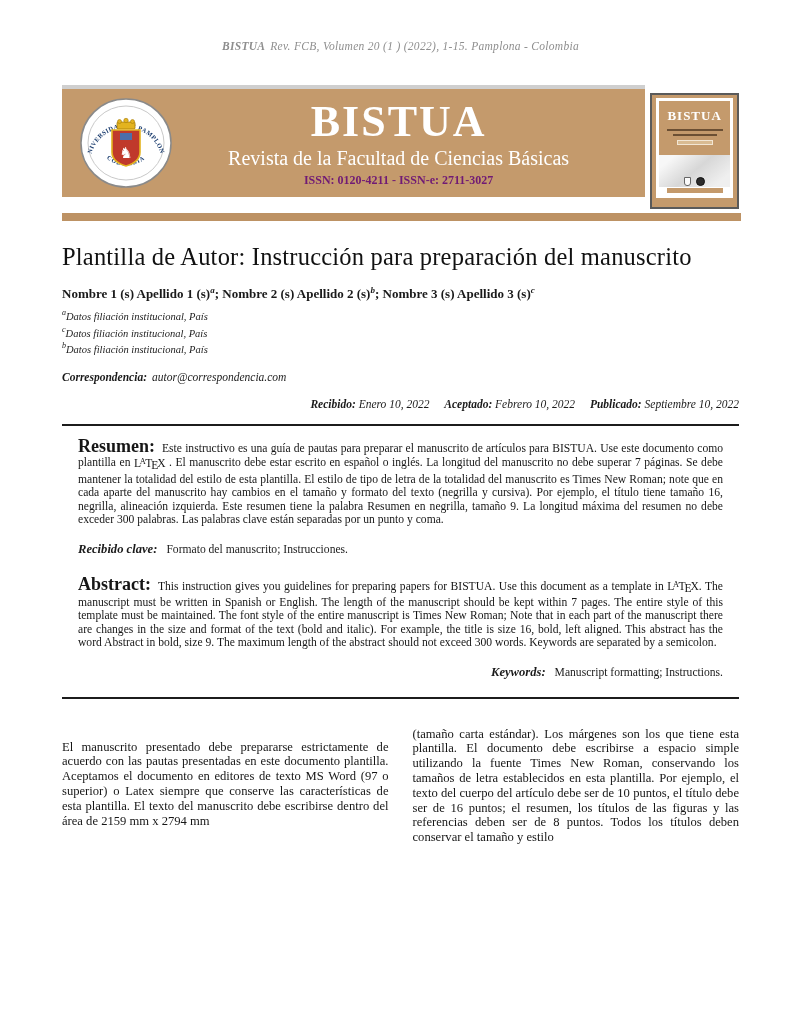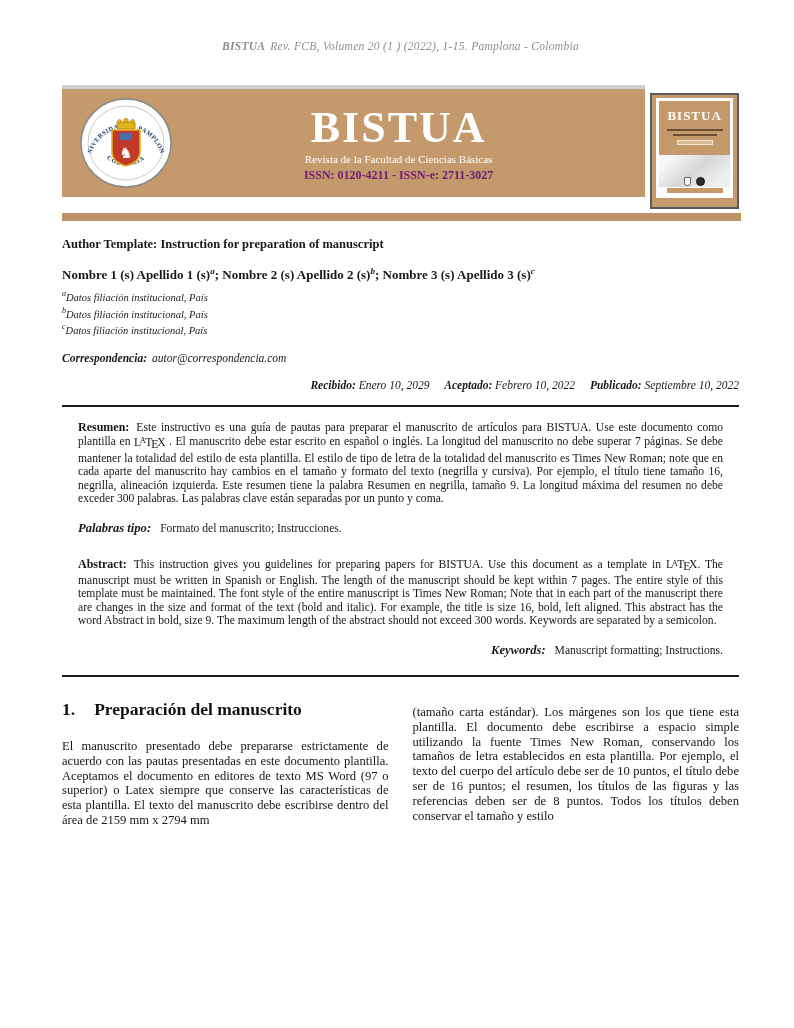--- a/index.html
+++ b/index.html
@@ -23,21 +23,21 @@
   .banner-main {
     width: 585px; height: 112px; background: #c49a6c;
     border-top: 4px solid #cfcfcf; display: flex; align-items: center;
   }
   .crest-wrap { width: 128px; display: flex; justify-content: center; }
   .banner-text { flex: 1; text-align: center; padding-right: 38px; padding-top: 2px; }
   .banner-title {
     color: #fff; font-size: 44px; line-height: 1.0; font-weight: bold;
     letter-spacing: 2px; font-family: "Liberation Serif", serif;
   }
-  .banner-subtitle { color: #fff; font-size: 11px; margin-top: 3px; }
+  .banner-subtitle { color: #fff; font-size: 20px; margin-top: 3px; }
   .banner-issn { color: #701a75; font-size: 12px; font-weight: bold; margin-top: 3px; }
 
   .banner-side {
     width: 89px; height: 116px; margin-left: 5px; margin-top: 8px;
     background: #c49a6c; border: 2px solid #5a5a5a; padding-top: 3px;
   }
   .cover { width: 77px; height: 100px; background: #fff; margin: 0 auto; padding: 3px; }
   .cover-top { background: #c49a6c; height: 54px; text-align: center; overflow: hidden; }
   .cover-title {
     color: #fff; font-size: 13px; font-weight: bold; letter-spacing: 1px;
@@ -72,21 +72,21 @@
   .correspondence .c-value { margin-left: 5px; }
   .dates-line { margin-top: 15px; text-align: right; font-size: 11.5px; font-style: italic; }
   .dates-line .d-group { margin-left: 12px; white-space: nowrap; }
   .dates-line .d-label { font-weight: bold; font-style: italic; }
 
   .rule-dark { border: none; border-top: 2px solid #1c1c1c; margin-top: 14px; }
 
   
   .abstract-area { padding: 14px 16px 0 16px; }
   .abs-par { font-size: 11.6px; line-height: 13.5px; text-align: justify; color: #161616; }
-  .abs-label { font-weight: bold; font-size: 12px; padding-right: 7px; }
+  .abs-label { font-weight: bold; font-size: 18px; padding-right: 7px; }
   .kw-line { margin-top: 15px; font-size: 11.6px; }
   .kw-label { font-weight: bold; font-style: italic; font-size: 12.6px; padding-right: 9px; }
   .abs-par.second { margin-top: 21px; }
   .kw-line.second { margin-top: 15px; text-align: right; }
   .rule-dark.after-abs { margin-top: 17px; }
 
   
   .latex-logo .lx-a { font-size: 0.72em; vertical-align: 0.27em; margin-left: -0.16em; margin-right: -0.06em; }
   .latex-logo .lx-e { vertical-align: -0.22em; margin-left: -0.1em; margin-right: -0.1em; }
 
@@ -166,63 +166,60 @@
               <div class="mini-shield"></div>
               <div class="mini-circle"></div>
             </div>
           </div>
           <div class="cover-foot"></div>
         </div>
       </div>
     </div>
     <div class="banner-strip"></div>
 
-    <div class="article-subtitle">Author Template: Instruction for preparation of manuscript</div>
+    <h1 class="article-title">Plantilla de Autor: Instrucción para preparación del manuscrito</h1>
 
     <div class="authors-line">Nombre 1 (s) Apellido 1 (s)<sup>a</sup>; Nombre 2 (s) Apellido 2 (s)<sup>b</sup>; Nombre 3 (s) Apellido 3 (s)<sup>c</sup></div>
 
     <div class="affiliations">
       <div class="affil"><sup>a</sup><span>Datos filiación institucional, País</span></div>
+      <div class="affil"><sup>c</sup><span>Datos filiación institucional, País</span></div>
       <div class="affil"><sup>b</sup><span>Datos filiación institucional, País</span></div>
-      <div class="affil"><sup>c</sup><span>Datos filiación institucional, País</span></div>
     </div>
 
     <div class="correspondence">
       <span class="c-label">Correspondencia:</span><span class="c-value">autor@correspondencia.com</span>
     </div>
 
     <div class="dates-line">
-      <span class="d-group"><span class="d-label">Recibido:</span> <span>Enero 10, 2029</span></span>
+      <span class="d-group"><span class="d-label">Recibido:</span> <span>Enero 10, 2022</span></span>
       <span class="d-group"><span class="d-label">Aceptado:</span> <span>Febrero 10, 2022</span></span>
       <span class="d-group"><span class="d-label">Publicado:</span> <span>Septiembre 10, 2022</span></span>
     </div>
 
     <hr class="rule-dark">
 
     <div class="abstract-area">
       <p class="abs-par"><span class="abs-label">Resumen:</span><span>Este instructivo es una guía de pautas para preparar el manuscrito de artículos para BISTUA. Use este documento como plantilla en <span class="latex-logo"><span>L</span><span class="lx-a">A</span><span>T</span><span class="lx-e">E</span><span>X</span></span> . El manuscrito debe estar escrito en español o inglés. La longitud del manuscrito no debe superar 7 páginas. Se debe mantener la totalidad del estilo de esta plantilla. El estilo de tipo de letra de la totalidad del manuscrito es Times New Roman; note que en cada aparte del manuscrito hay cambios en el tamaño y formato del texto (negrilla y cursiva). Por ejemplo, el título tiene tamaño 16, negrilla, alineación izquierda. Este resumen tiene la palabra Resumen en negrilla, tamaño 9. La longitud máxima del resumen no debe exceder 300 palabras. Las palabras clave están separadas por un punto y coma.</span></p>
 
       <div class="kw-line">
-        <span class="kw-label">Palabras tipo:</span><span>Formato del manuscrito; Instrucciones.</span>
+        <span class="kw-label">Recibido clave:</span><span>Formato del manuscrito; Instrucciones.</span>
       </div>
 
       <p class="abs-par second"><span class="abs-label">Abstract:</span><span>This instruction gives you guidelines for preparing papers for BISTUA. Use this document as a template in <span class="latex-logo"><span>L</span><span class="lx-a">A</span><span>T</span><span class="lx-e">E</span><span>X</span></span>. The manuscript must be written in Spanish or English. The length of the manuscript should be kept within 7 pages. The entire style of this template must be maintained. The font style of the entire manuscript is Times New Roman; Note that in each part of the manuscript there are changes in the size and format of the text (bold and italic). For example, the title is size 16, bold, left aligned. This abstract has the word Abstract in bold, size 9. The maximum length of the abstract should not exceed 300 words. Keywords are separated by a semicolon.</span></p>
 
       <div class="kw-line second">
         <span class="kw-label">Keywords:</span><span>Manuscript formatting; Instructions.</span>
       </div>
     </div>
 
     <hr class="rule-dark after-abs">
 
     <div class="columns">
       <div class="col col-left">
-        <h2 class="section-heading">
-          <span class="section-number">1.</span><span>Preparación del manuscrito</span>
-        </h2>
         <p class="col-par">El manuscrito presentado debe prepararse estrictamente de acuerdo con las pautas presentadas en este documento plantilla. Aceptamos el documento en editores de texto MS Word (97 o superior) o Latex siempre que conserve las características de esta plantilla. El texto del manuscrito debe escribirse dentro del área de 2159 mm x 2794 mm</p>
       </div>
       <div class="col col-right">
         <p class="col-par">(tamaño carta estándar). Los márgenes son los que tiene esta plantilla. El documento debe escribirse a espacio simple utilizando la fuente Times New Roman, conservando los tamaños de letra establecidos en esta plantilla. Por ejemplo, el texto del cuerpo del artículo debe ser de 10 puntos, el título debe ser de 16 puntos; el resumen, los títulos de las figuras y las referencias deben ser de 8 puntos. Todos los títulos deben conservar el tamaño y estilo</p>
       </div>
     </div>
 
   </div>
 
 </div>

